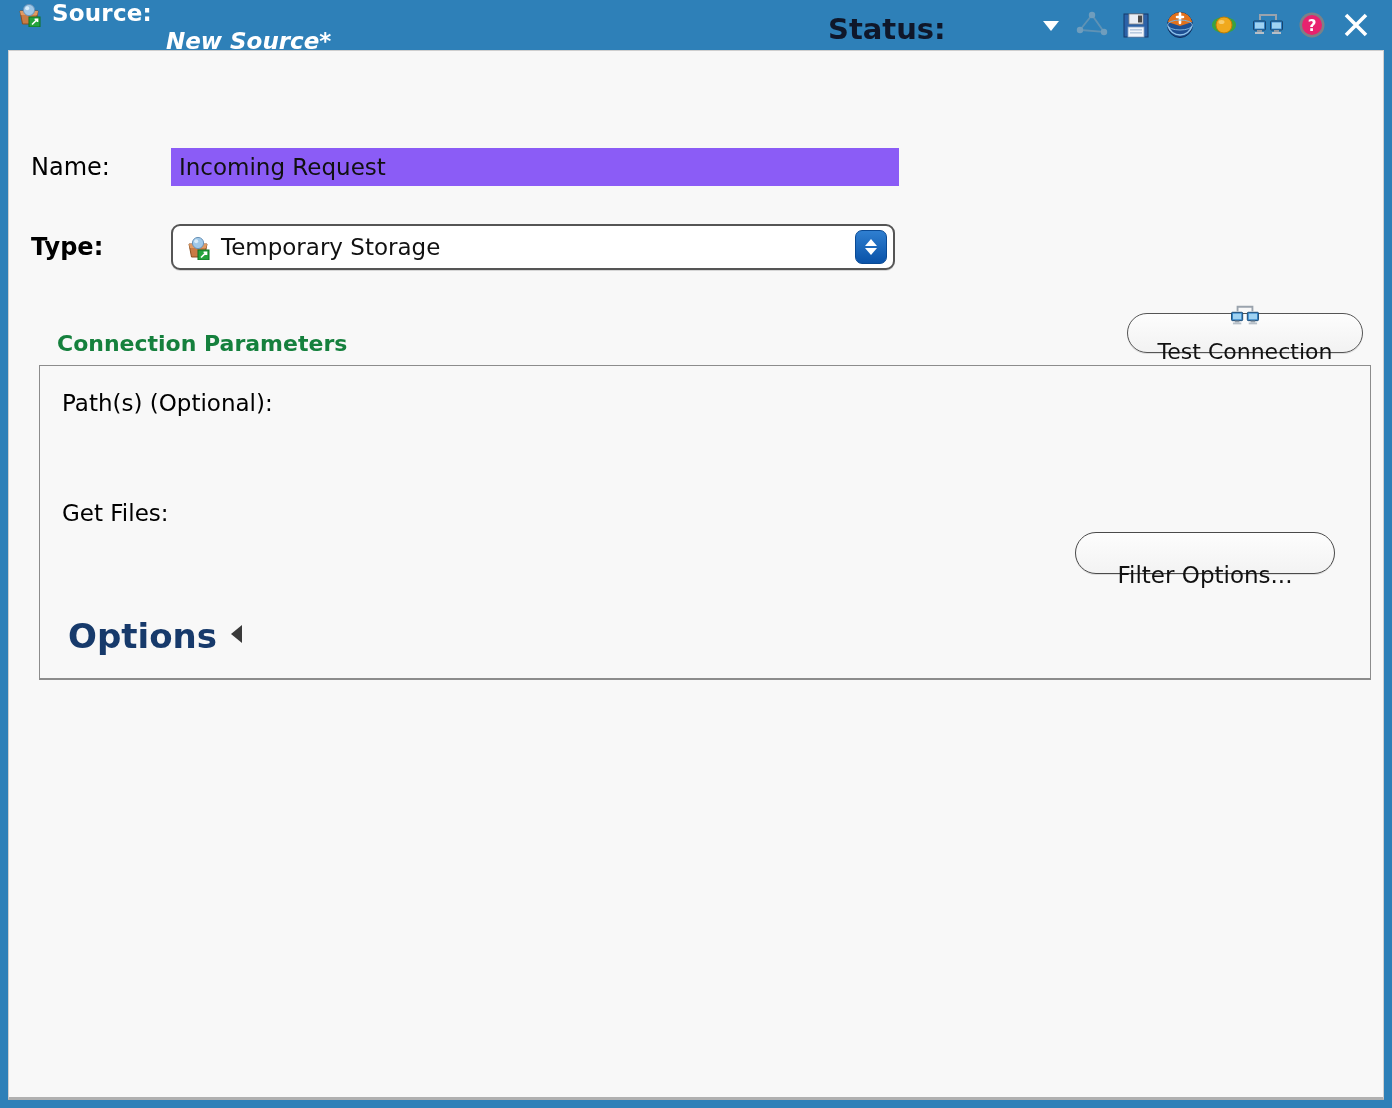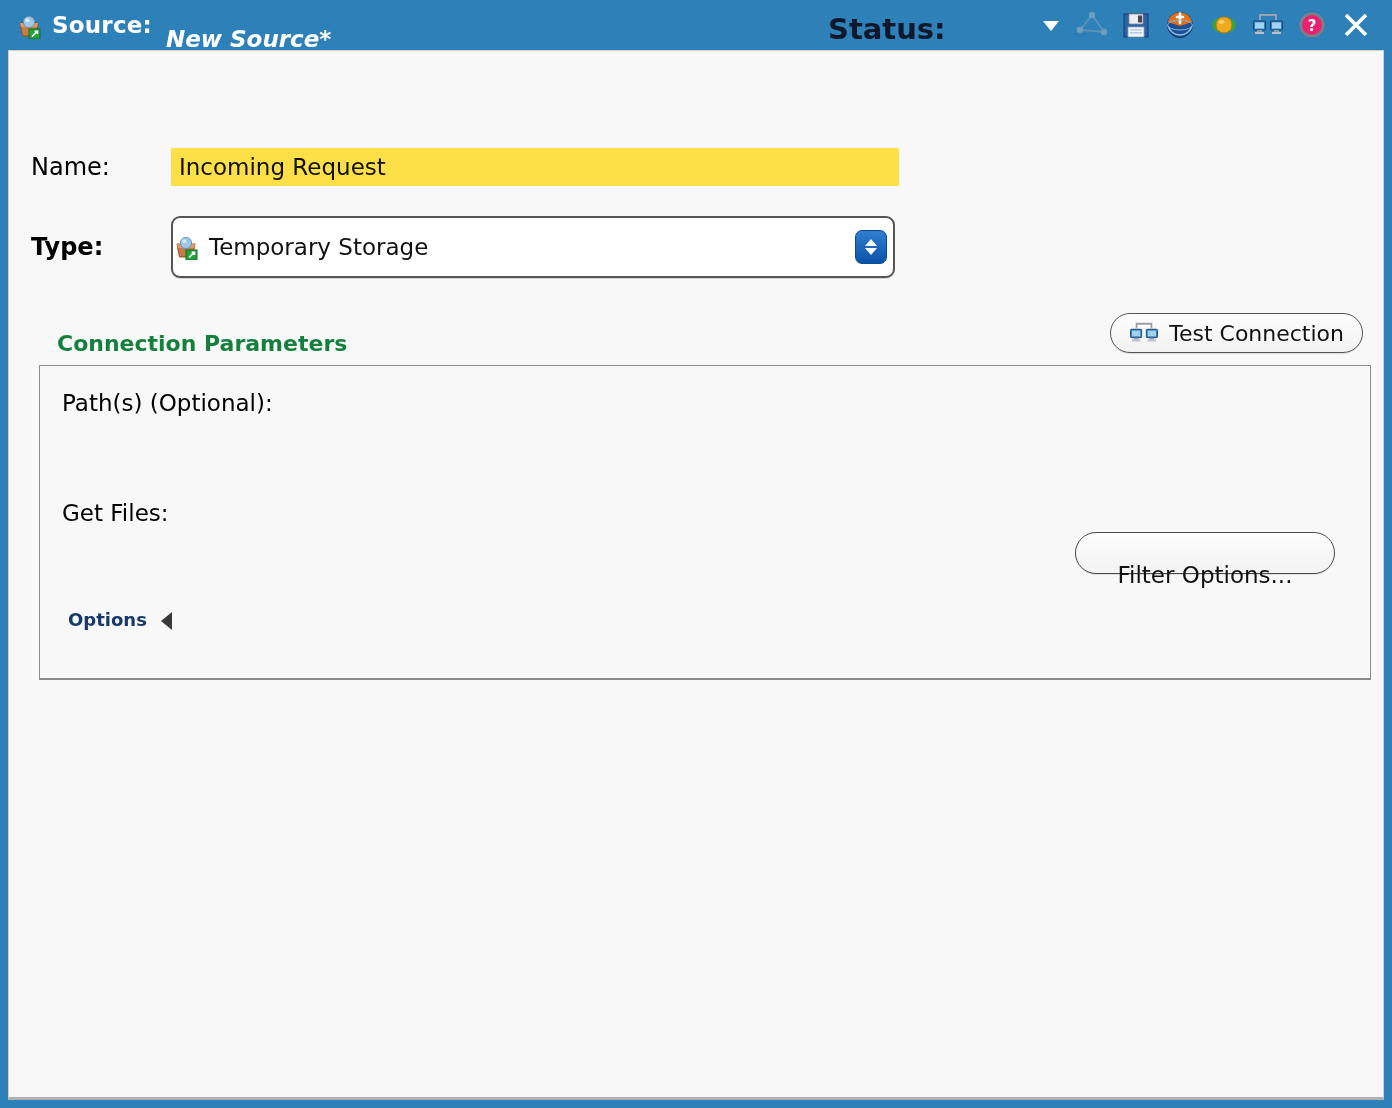--- a/index.html
+++ b/index.html
@@ -19,21 +19,20 @@
     display: flex;
     flex-direction: column;
   }
 
   
   #titlebar {
     height: 50px;
     flex: 0 0 50px;
     background: #2e80b8;
     display: flex;
-    align-items: center;
     padding: 0 14px 0 16px;
     position: relative;
   }
   .title-icon {
     width: 26px; height: 26px;
     flex: 0 0 26px;
     position: relative;
     margin-right: 10px;
     top: 1px;
   }
@@ -97,39 +96,40 @@
   .field-label {
     font-size: 24px;
     color: #000;
     font-family: "DejaVu Sans", sans-serif;
   }
 
   #name-row { left: 22px; top: 96px; width: 880px; height: 40px; }
   #name-label { width: 140px; font-size: 24px; }
   #name-input {
     width: 728px; height: 38px;
-    background: #fde047;
+    background: #8b5cf6;
     border: none;
     outline: none;
     font-size: 23px;
     font-family: "DejaVu Sans", sans-serif;
     color: #111;
     padding: 0 8px;
     margin-left: 0px;
   }
 
   #type-row { left: 22px; top: 172px; width: 880px; height: 48px; }
   #type-label { width: 140px; font-size: 24px; font-weight: bold; }
   #type-combo {
-    width: 724px; height: 62px;
+    width: 724px; height: 46px;
     background: #ffffff;
     border: 2px solid #555;
     border-radius: 9px;
     display: flex;
     align-items: center;
+    padding-left: 12px;
     position: relative;
     box-shadow: 0 1px 0 #d6d6d6;
   }
   #type-combo-text {
     font-size: 23px;
     color: #111;
     margin-left: 10px;
     font-family: "DejaVu Sans", sans-serif;
   }
   .stepper {
@@ -168,20 +168,21 @@
     min-width: 236px;
     background: linear-gradient(#fdfdfd,#f2f2f2);
     border: 1.5px solid #555;
     border-radius: 20px;
     display: flex;
     align-items: center;
     justify-content: center;
     gap: 10px;
     padding: 8px 18px;
     box-shadow: 0 1px 0 #ddd;
+    flex-direction: column;
   }
   #test-conn-label {
     font-size: 22px;
     color: #111;
     white-space: nowrap;
   }
 
   #conn-box {
     position: absolute;
     left: 30px; top: 314px;
@@ -236,23 +237,24 @@
     box-shadow: 0 1px 0 #ddd;
   }
   #filter-btn-label { font-size: 23px; color: #111; margin-top: 43px; }
 
   #options-row {
     position: absolute;
     left: 28px; top: 243px;
     display: flex; align-items: center; gap: 14px;
   }
   #options-title {
-    font-size: 18px;
+    font-size: 34px;
     font-weight: bold;
     color: #173a6b;
+    margin-top: 7px;
   }
   #options-tri {
     width: 0; height: 0;
     border-top: 9px solid transparent;
     border-bottom: 9px solid transparent;
     border-right: 11px solid #3a3a3a;
     margin-top: 3px;
   }
 
   

